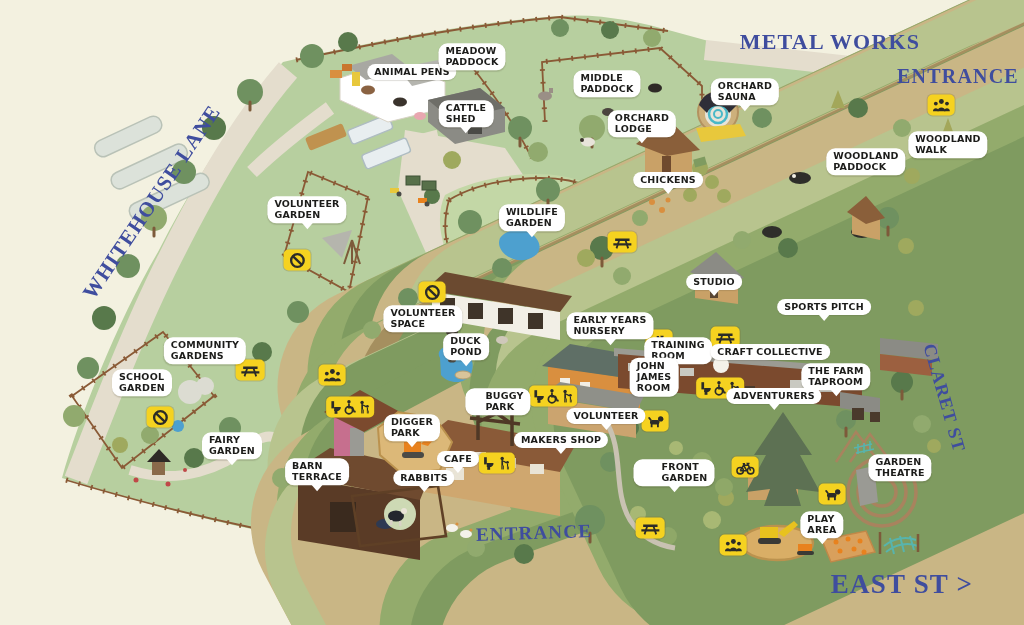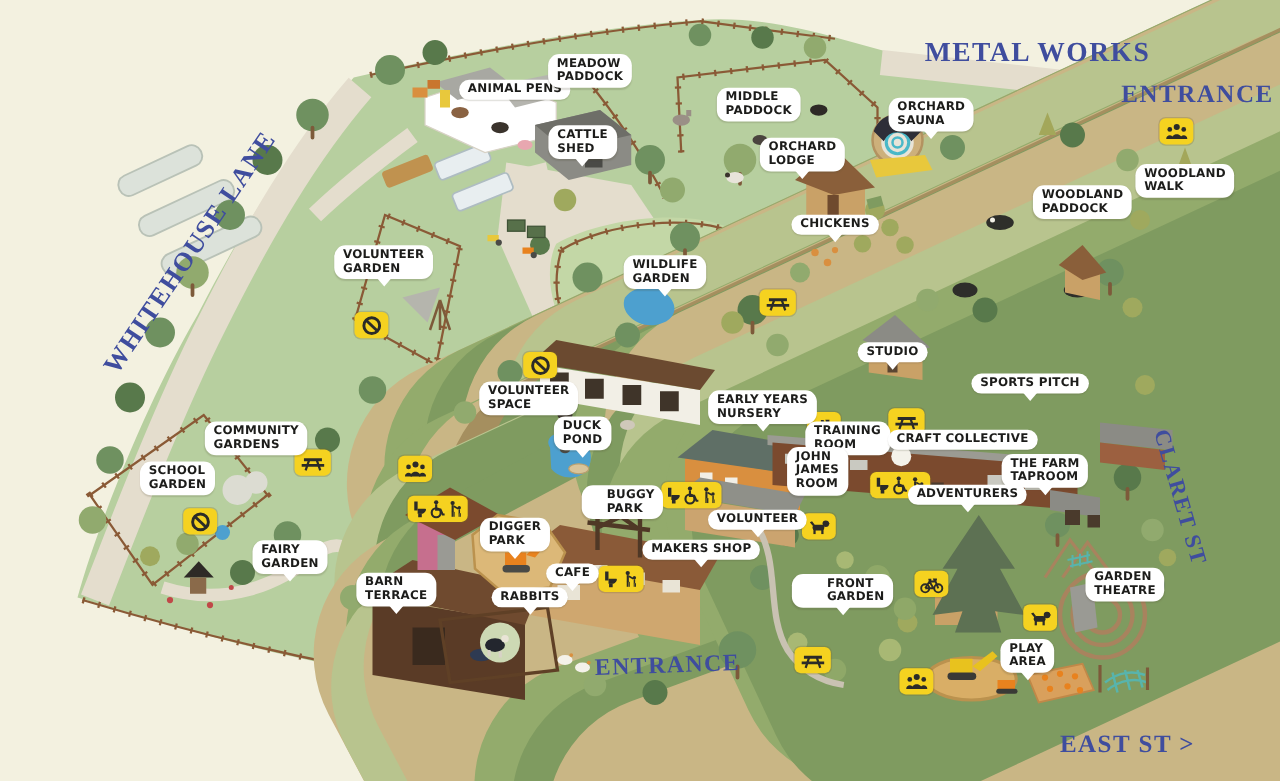--- a/index.html
+++ b/index.html
@@ -571,21 +571,21 @@
 GARDEN</div>
     <div class="bubble" style="left: 900px; top: 468px;">GARDEN
 THEATRE</div>
     <div class="bubble tail-down" style="left: 822px; top: 525px;">PLAY
 AREA</div>
     <div class="street" style="left: 152px; top: 202px; font-size: 21px; --r: -56deg;">WHITEHOUSE LANE</div>
     <div class="street" style="left: 830px; top: 42px; font-size: 22px; --r: 0deg;">METAL WORKS</div>
     <div class="street" style="left: 958px; top: 76px; font-size: 20px; --r: 0deg;">ENTRANCE</div>
     <div class="street" style="left: 944px; top: 398px; font-size: 18px; --r: 74deg;">CLARET ST</div>
     <div class="street" style="left: 534px; top: 533px; font-size: 19px; --r: -2deg;">ENTRANCE</div>
-    <div class="street" style="left: 902px; top: 596px; font-size: 20px; --r: 0deg;">EAST ST &gt;</div>
+    <div class="street" style="left: 902px; top: 584px; font-size: 27px; --r: 0deg;">EAST ST &gt;</div>
     <div class="icon" style="width: 26.8px; left: 941px; top: 105px;">
       <svg viewBox="0 0 24 20" width="21.6" height="18">
         <use href="#sym-group"></use>
       </svg>
     </div>
     <div class="icon" style="width: 26.8px; left: 297px; top: 260px;">
       <svg viewBox="0 0 24 20" width="21.6" height="18">
         <use href="#sym-no_entry"></use>
       </svg>
     </div>

